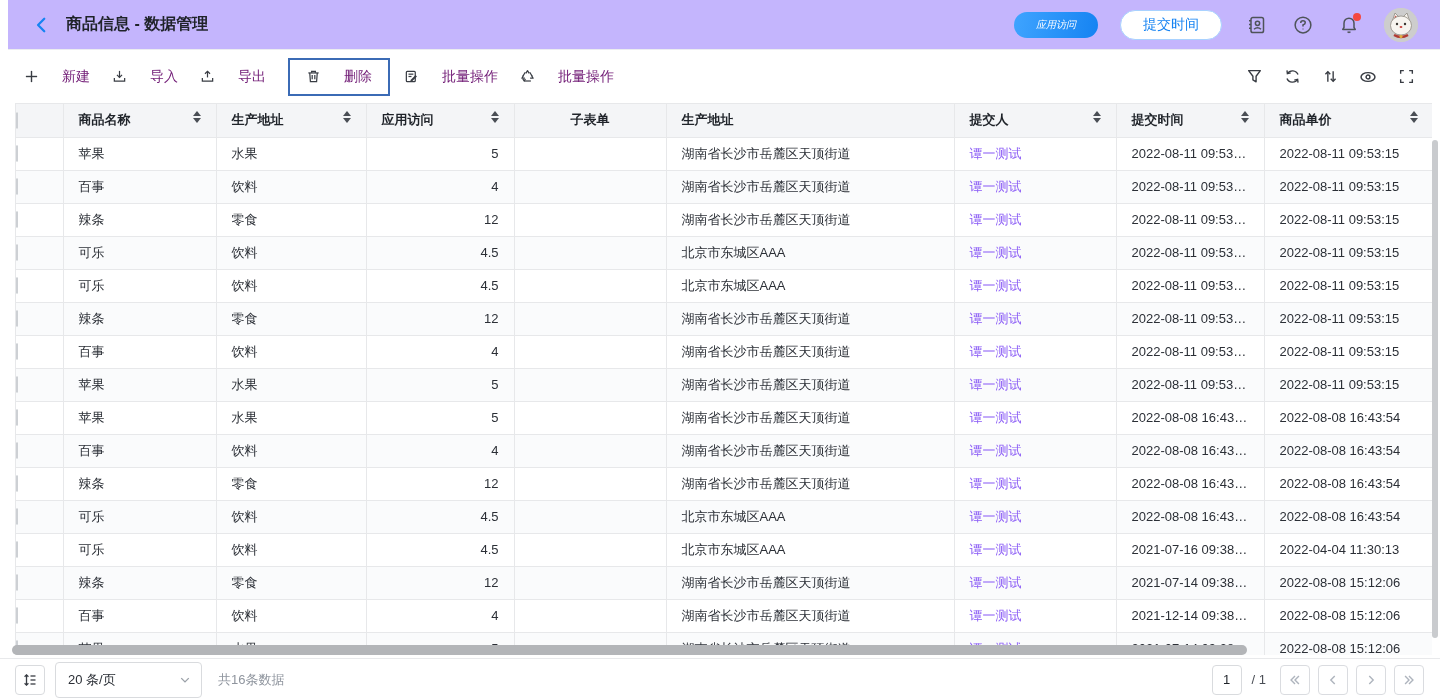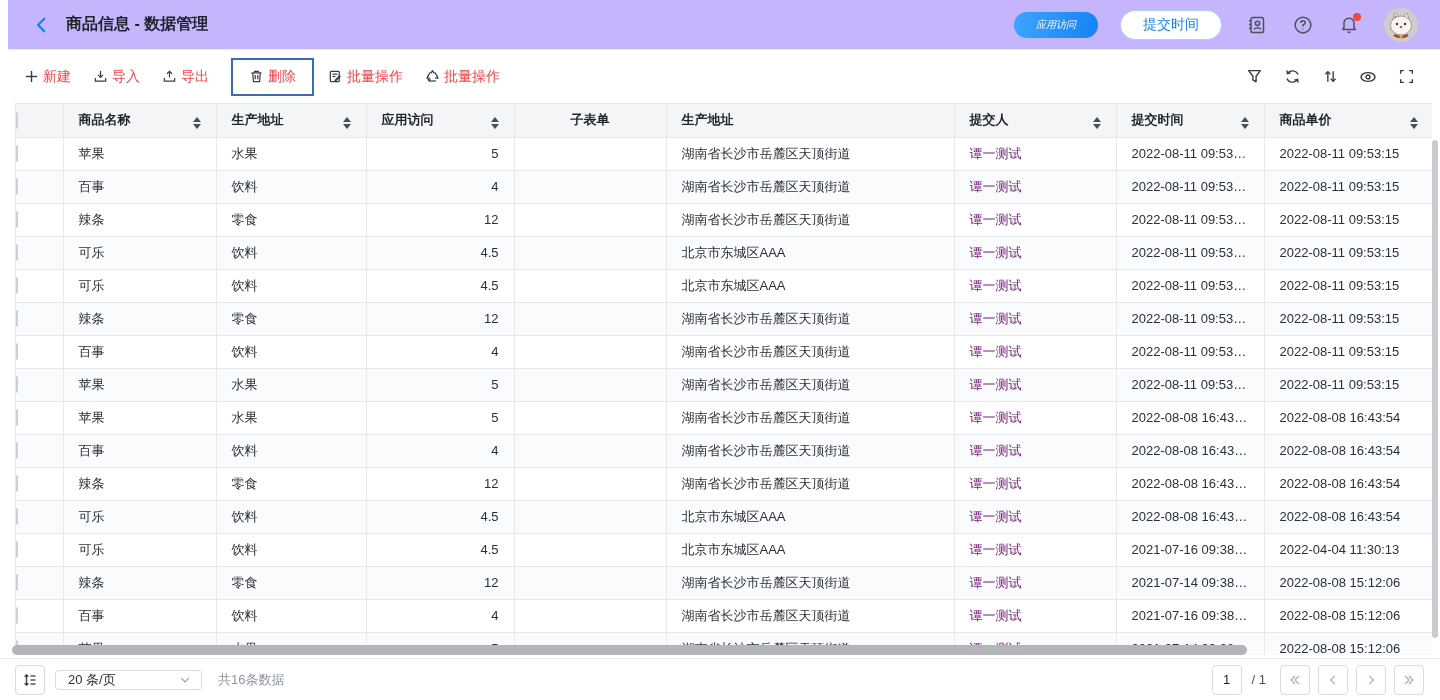--- a/index.html
+++ b/index.html
@@ -17,60 +17,60 @@
     background:linear-gradient(100deg,#3fa4ff 0%,#1583f2 100%); color:#fff; font-size:10px; cursor:pointer;font-style:italic; }
   .btn-outline { height:30px; padding:0 22px; border-radius:16px; background:#fff;
     border:1px solid #a9d2ff; color:#1583f2; font-size:14px; cursor:pointer; margin-left:-2px; }
   .top-icon { width:22px; height:22px; display:flex; align-items:center; justify-content:center; cursor:pointer; position:relative; }
   .badge-dot { position:absolute; top:-1px; right:-1px; width:8px; height:8px; border-radius:50%; background:#f5483f; }
   .avatar { width:34px; height:34px; border-radius:50%; overflow:hidden; background:#cdcdcd; cursor:pointer; }
 
   
   .toolbar { position:absolute; top:50px; left:0; right:0; height:53px;
     display:flex; align-items:center; padding:0 24px; background:#fff; }
-  .tool-item { display:flex; align-items:center; gap:4px; font-size:14px; color:#ef4444;
+  .tool-item { display:flex; align-items:center; gap:23px; font-size:14px; color:#701a75;
     cursor:pointer; margin-right:22px; white-space:nowrap; }
   .tool-item svg { flex:0 0 auto; }
   .tool-delete-box { border:2px solid #3b6bb5; padding:8px 16px; margin-right:14px; display:flex; align-items:center; }
   .tool-delete-box .tool-item { margin-right:0; }
   .toolbar-right { margin-left:auto; display:flex; align-items:center; gap:18px; }
   .tb-icon { width:20px; height:20px; display:flex; align-items:center; justify-content:center; cursor:pointer; }
 
   
   .table-clip { position:absolute; left:15px; top:103px; width:1417px; height:552px;
     overflow:hidden; border-left:1px solid #e7e8ea; border-top:1px solid #e7e8ea; }
   table { border-collapse:collapse; table-layout:fixed; width:1417px; font-size:13px; }
   th,td { border-right:1px solid #e7e8ea; border-bottom:1px solid #e7e8ea;
     height:33px; padding:0 15px; overflow:hidden; white-space:nowrap; text-overflow:ellipsis; }
   thead th { background:#f4f5f7; color:#1f2329; font-weight:700; text-align:left; }
   tbody tr { background:#fff; cursor:pointer; }
   tbody tr:nth-child(even) { background:#fafbfc; }
-  .th-inner { display:flex; align-items:flex-end; justify-content:space-between; }
+  .th-inner { display:flex; align-items:flex-start; justify-content:space-between; }
   .th-center { justify-content:center; }
   td.num, th.num .th-label { text-align:right; }
   td.num { text-align:right; }
   td.center { text-align:center; }
   .sorter { display:inline-flex; flex-direction:column; gap:2px; cursor:pointer; margin-left:8px; }
   .sorter .up { width:0; height:0; border-left:4px solid transparent; border-right:4px solid transparent; border-bottom:5px solid #4a4e55; }
   .sorter .down { width:0; height:0; border-left:4px solid transparent; border-right:4px solid transparent; border-top:5px solid #4a4e55; }
   .cbx { width:14px; height:14px; border:1px solid #cdd0d4; border-radius:2px; background:#fff; margin:0 auto; cursor:pointer; }
-  a.user-link { color:#701a75; text-decoration:none; cursor:pointer; }
+  a.user-link { color:#8b5cf6; text-decoration:none; cursor:pointer; }
 
   
   .hscroll-thumb { position:absolute; left:12px; top:645px; width:1235px; height:10px;
     border-radius:5px; background:#b3b5b8; cursor:pointer; }
   .vscroll-thumb { position:absolute; left:1432px; top:140px; width:6px; height:498px;
     border-radius:3px; background:#c9cbce; cursor:pointer; }
 
   
   .footer { position:absolute; left:0; right:0; top:658px; height:42px; background:#fff;
     border-top:1px solid #e8e9eb; display:flex; align-items:center; padding:0 8px 0 15px; }
   .rowheight-btn { width:30px; height:30px; border:1px solid #d9dbde; border-radius:4px; background:#fff;
     display:flex; align-items:center; justify-content:center; cursor:pointer; }
-  .pagesize-select { margin-left:10px; width:147px; height:20px; border:1px solid #d9dbde; border-radius:4px;
+  .pagesize-select { margin-left:10px; width:147px; height:36px; border:1px solid #d9dbde; border-radius:4px;
     display:flex; align-items:center; justify-content:space-between; padding:0 10px 0 12px;
     font-size:13px; color:#2b2f36; cursor:pointer; background:#fff; }
   .total-text { margin-left:16px; font-size:13px; color:#8f959e; }
   .footer-right { margin-left:auto; display:flex; align-items:center; gap:8px; padding-right:8px; }
   .page-input { width:30px; height:30px; border:1px solid #d9dbde; border-radius:4px; text-align:center;
     font-size:13px; color:#1f2329; background:#fff; }
   .page-total { font-size:13px; color:#4a4e55; margin:0 6px 0 2px; }
   .pg-btn { width:30px; height:30px; border:1px solid #dadce0; border-radius:4px; background:#fff;
     display:flex; align-items:center; justify-content:center; cursor:pointer; }
 </style>
@@ -466,21 +466,21 @@
             <td>2022-08-08 15:12:06</td>
           </tr>
           <tr>
             <td style="padding: 0px;"><span class="cbx"></span></td>
             <td>百事</td>
             <td>饮料</td>
             <td class="num">4</td>
             <td class="center"></td>
             <td>湖南省长沙市岳麓区天顶街道</td>
             <td><a class="user-link">谭一测试</a></td>
-            <td>2021-07-16 09:38:23</td>
+            <td>2021-12-14 09:38:23</td>
             <td>2022-08-08 15:12:06</td>
           </tr>
           <tr>
             <td style="padding: 0px;"><span class="cbx"></span></td>
             <td>苹果</td>
             <td>水果</td>
             <td class="num">5</td>
             <td class="center"></td>
             <td>湖南省长沙市岳麓区天顶街道</td>
             <td><a class="user-link">谭一测试</a></td>

